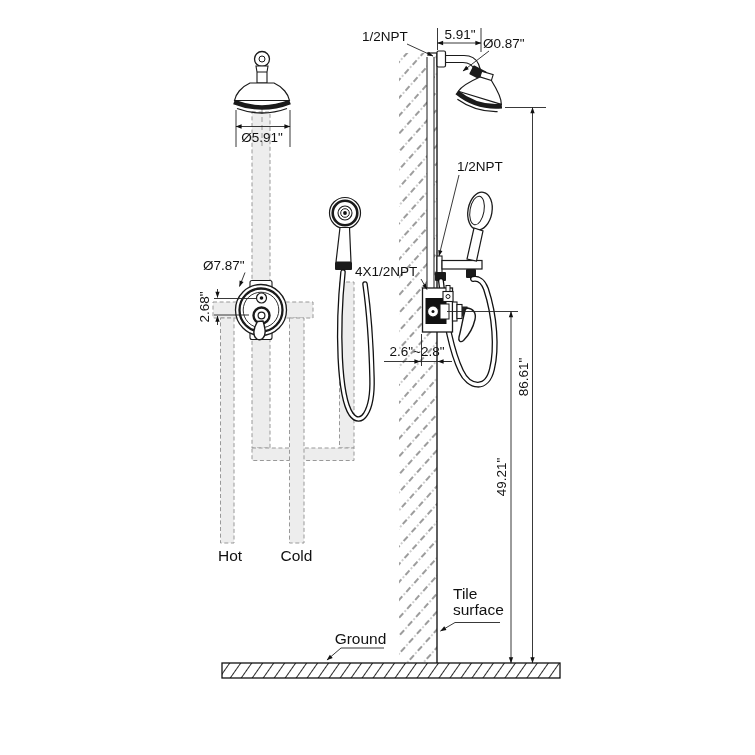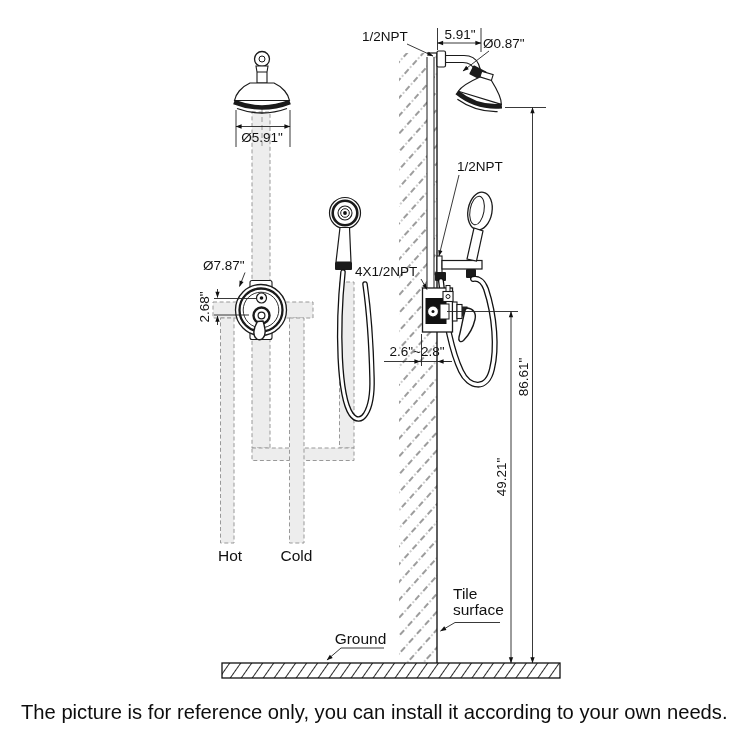--- a/index.html
+++ b/index.html
@@ -184,14 +184,13 @@
 
     <text x="453" y="599" class="lbl">Tile</text>
     <text x="453" y="615" class="lbl">surface</text>
     <path d="M500,622.5 L455,622.5 L440.5,631" class="thin" marker-end="url(#arw)"></path>
 
     <text x="360.5" y="644" class="lbl" text-anchor="middle">Ground</text>
     <path d="M384,648 L341,648 L327,660" class="thin" marker-end="url(#arw)"></path>
   </g>
 </svg>
 
-<div class="caption">The picture is for reference only, you can install it according to your own needs.</div>
 </div>
 
 </body></html>

